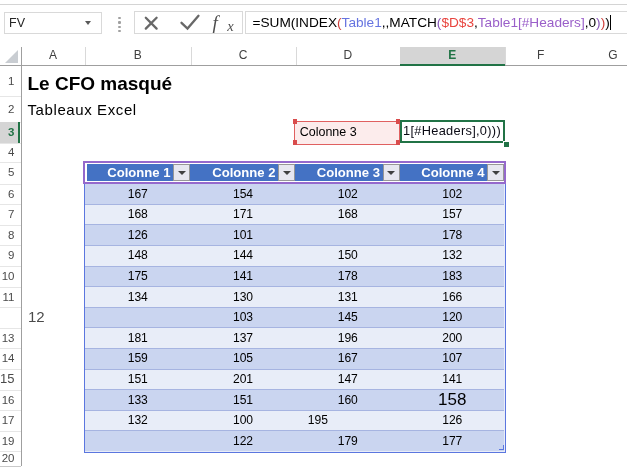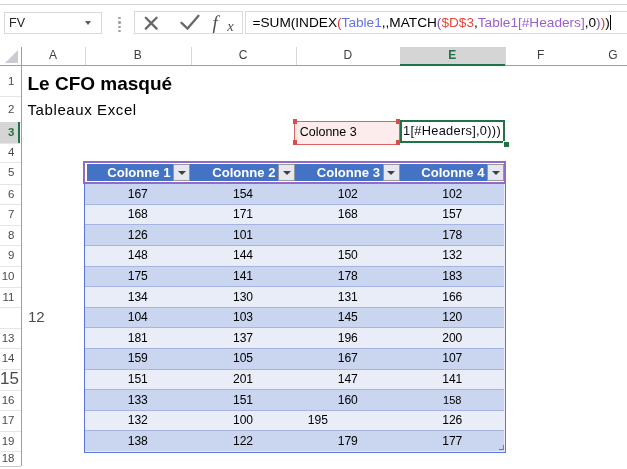--- a/index.html
+++ b/index.html
@@ -66,29 +66,29 @@
 <div class="a" style="left:0;top:266.0px;width:14.5px;height:20.600000000000023px;line-height:20.600000000000023px;text-align:right;font-size:11.5px;color:#4a4a4a;">10</div>
 <div class="a" style="left:0;top:286.6px;width:20.5px;height:1px;background:#e6e6e6;"></div>
 <div class="a" style="left:0;top:286.6px;width:14.5px;height:20.599999999999966px;line-height:20.599999999999966px;text-align:right;font-size:11.5px;color:#4a4a4a;">11</div>
 <div class="a" style="left:0;top:307.2px;width:20.5px;height:1px;background:#e6e6e6;"></div>
 <div class="a" style="left:0;top:307.2px;width:14.5px;height:20.600000000000023px;line-height:20.600000000000023px;font-size:15px;color:#4a4a4a;padding-left:28px;">12</div>
 <div class="a" style="left:0;top:327.8px;width:20.5px;height:1px;background:#e6e6e6;"></div>
 <div class="a" style="left:0;top:327.8px;width:14.5px;height:20.599999999999966px;line-height:20.599999999999966px;text-align:right;font-size:11.5px;color:#4a4a4a;">13</div>
 <div class="a" style="left:0;top:348.4px;width:20.5px;height:1px;background:#e6e6e6;"></div>
 <div class="a" style="left:0;top:348.4px;width:14.5px;height:20.600000000000023px;line-height:20.600000000000023px;text-align:right;font-size:11.5px;color:#4a4a4a;">14</div>
 <div class="a" style="left:0;top:369.0px;width:20.5px;height:1px;background:#e6e6e6;"></div>
-<div class="a" style="left:0;top:369.0px;width:14.5px;height:20.600000000000023px;line-height:20.600000000000023px;text-align:right;font-size:17px;color:#4a4a4a;">15</div>
+<div class="a" style="left:0;top:369.0px;width:14.5px;height:20.600000000000023px;line-height:20.600000000000023px;text-align:right;font-size:13px;color:#4a4a4a;">15</div>
 <div class="a" style="left:0;top:389.6px;width:20.5px;height:1px;background:#e6e6e6;"></div>
 <div class="a" style="left:0;top:389.6px;width:14.5px;height:20.600000000000023px;line-height:20.600000000000023px;text-align:right;font-size:11.5px;color:#4a4a4a;">16</div>
 <div class="a" style="left:0;top:410.20000000000005px;width:20.5px;height:1px;background:#e6e6e6;"></div>
 <div class="a" style="left:0;top:410.20000000000005px;width:14.5px;height:20.599999999999966px;line-height:20.599999999999966px;text-align:right;font-size:11.5px;color:#4a4a4a;">17</div>
 <div class="a" style="left:0;top:430.8px;width:20.5px;height:1px;background:#e6e6e6;"></div>
 <div class="a" style="left:0;top:430.8px;width:14.5px;height:20.599999999999966px;line-height:20.599999999999966px;text-align:right;font-size:11.5px;color:#4a4a4a;">19</div>
 <div class="a" style="left:0;top:451.4px;width:20.5px;height:1px;background:#e6e6e6;"></div>
-<div class="a" style="left:0;top:451.4px;width:14.5px;height:14.200000000000045px;line-height:14.200000000000045px;text-align:right;font-size:11.5px;color:#4a4a4a;">18</div>
+<div class="a" style="left:0;top:451.4px;width:14.5px;height:14.200000000000045px;line-height:14.200000000000045px;text-align:right;font-size:11.5px;color:#4a4a4a;">20</div>
 <div class="a" style="left:0;top:465.6px;width:20.5px;height:1px;background:#c9c9c9;"></div>
 <div class="a" style="left:27.5px;top:65.5px;width:400px;height:30.799999999999997px;line-height:36.5px;font-size:19px;font-weight:bold;color:#000;">Le CFO masqué</div>
 <div class="a" style="left:27.5px;top:96.3px;width:400px;height:26.0px;line-height:28.5px;font-size:15px;letter-spacing:0.6px;color:#000;">Tableaux Excel</div>
 <div class="a" style="left:294.2px;top:120.6px;width:103.6px;height:22.0px;border:1.6px solid #e06060;background:#fcecec;"></div>
 <div class="a" style="left:293.0px;top:119.39999999999999px;width:4.4px;height:4.4px;background:#d94c4c;"></div>
 <div class="a" style="left:293.0px;top:140.4px;width:4.4px;height:4.4px;background:#d94c4c;"></div>
 <div class="a" style="left:395.59999999999997px;top:119.39999999999999px;width:4.4px;height:4.4px;background:#d94c4c;"></div>
 <div class="a" style="left:395.59999999999997px;top:140.4px;width:4.4px;height:4.4px;background:#d94c4c;"></div>
 <div class="a" style="left:299.7px;top:120.6px;height:22.0px;line-height:22.0px;font-size:12.5px;color:#000;">Colonne 3</div>
 <div class="a" style="left:399.5px;top:120.2px;width:105.5px;height:22.8px;border:2px solid #217346;background:#fff;box-sizing:border-box;"></div>
@@ -136,21 +136,20 @@
 <div class="a" style="left:203.0px;top:266.0px;width:80px;height:20.6px;line-height:20.6px;text-align:center;font-size:12.1px;color:#000;">141</div>
 <div class="a" style="left:307.75px;top:266.0px;width:80px;height:20.6px;line-height:20.6px;text-align:center;font-size:12.1px;color:#000;">178</div>
 <div class="a" style="left:412.25px;top:266.0px;width:80px;height:20.6px;line-height:20.6px;text-align:center;font-size:12.1px;color:#000;">183</div>
 <div class="a" style="left:85.4px;top:286.1px;width:418.7px;height:1px;background:#a6b4e1;"></div>
 <div class="a" style="left:97.75px;top:286.6px;width:80px;height:20.6px;line-height:20.6px;text-align:center;font-size:12.1px;color:#000;">134</div>
 <div class="a" style="left:203.0px;top:286.6px;width:80px;height:20.6px;line-height:20.6px;text-align:center;font-size:12.1px;color:#000;">130</div>
 <div class="a" style="left:307.75px;top:286.6px;width:80px;height:20.6px;line-height:20.6px;text-align:center;font-size:12.1px;color:#000;">131</div>
 <div class="a" style="left:412.25px;top:286.6px;width:80px;height:20.6px;line-height:20.6px;text-align:center;font-size:12.1px;color:#000;">166</div>
 <div class="a" style="left:85.4px;top:307.2px;width:418.7px;height:20.6px;background:#cad5f0;"></div>
 <div class="a" style="left:85.4px;top:306.7px;width:418.7px;height:1px;background:#a6b4e1;"></div>
-<div class="a" style="left:97.75px;top:307.2px;width:80px;height:20.6px;line-height:20.6px;text-align:center;font-size:12.1px;color:#000;">104</div>
 <div class="a" style="left:203.0px;top:307.2px;width:80px;height:20.6px;line-height:20.6px;text-align:center;font-size:12.1px;color:#000;">103</div>
 <div class="a" style="left:307.75px;top:307.2px;width:80px;height:20.6px;line-height:20.6px;text-align:center;font-size:12.1px;color:#000;">145</div>
 <div class="a" style="left:412.25px;top:307.2px;width:80px;height:20.6px;line-height:20.6px;text-align:center;font-size:12.1px;color:#000;">120</div>
 <div class="a" style="left:85.4px;top:327.3px;width:418.7px;height:1px;background:#a6b4e1;"></div>
 <div class="a" style="left:97.75px;top:327.8px;width:80px;height:20.6px;line-height:20.6px;text-align:center;font-size:12.1px;color:#000;">181</div>
 <div class="a" style="left:203.0px;top:327.8px;width:80px;height:20.6px;line-height:20.6px;text-align:center;font-size:12.1px;color:#000;">137</div>
 <div class="a" style="left:307.75px;top:327.8px;width:80px;height:20.6px;line-height:20.6px;text-align:center;font-size:12.1px;color:#000;">196</div>
 <div class="a" style="left:412.25px;top:327.8px;width:80px;height:20.6px;line-height:20.6px;text-align:center;font-size:12.1px;color:#000;">200</div>
 <div class="a" style="left:85.4px;top:348.4px;width:418.7px;height:20.6px;background:#cad5f0;"></div>
 <div class="a" style="left:85.4px;top:347.9px;width:418.7px;height:1px;background:#a6b4e1;"></div>
@@ -161,25 +160,24 @@
 <div class="a" style="left:85.4px;top:368.5px;width:418.7px;height:1px;background:#a6b4e1;"></div>
 <div class="a" style="left:97.75px;top:369.0px;width:80px;height:20.6px;line-height:20.6px;text-align:center;font-size:12.1px;color:#000;">151</div>
 <div class="a" style="left:203.0px;top:369.0px;width:80px;height:20.6px;line-height:20.6px;text-align:center;font-size:12.1px;color:#000;">201</div>
 <div class="a" style="left:307.75px;top:369.0px;width:80px;height:20.6px;line-height:20.6px;text-align:center;font-size:12.1px;color:#000;">147</div>
 <div class="a" style="left:412.25px;top:369.0px;width:80px;height:20.6px;line-height:20.6px;text-align:center;font-size:12.1px;color:#000;">141</div>
 <div class="a" style="left:85.4px;top:389.6px;width:418.7px;height:20.6px;background:#cad5f0;"></div>
 <div class="a" style="left:85.4px;top:389.1px;width:418.7px;height:1px;background:#a6b4e1;"></div>
 <div class="a" style="left:97.75px;top:389.6px;width:80px;height:20.6px;line-height:20.6px;text-align:center;font-size:12.1px;color:#000;">133</div>
 <div class="a" style="left:203.0px;top:389.6px;width:80px;height:20.6px;line-height:20.6px;text-align:center;font-size:12.1px;color:#000;">151</div>
 <div class="a" style="left:307.75px;top:389.6px;width:80px;height:20.6px;line-height:20.6px;text-align:center;font-size:12.1px;color:#000;">160</div>
-<div class="a" style="left:412.25px;top:389.6px;width:80px;height:20.6px;line-height:20.6px;text-align:center;font-size:11px;color:#000;">158</div>
+<div class="a" style="left:412.25px;top:389.6px;width:80px;height:20.6px;line-height:20.6px;text-align:center;font-size:17px;color:#000;">158</div>
 <div class="a" style="left:85.4px;top:409.70000000000005px;width:418.7px;height:1px;background:#a6b4e1;"></div>
 <div class="a" style="left:97.75px;top:410.20000000000005px;width:80px;height:20.6px;line-height:20.6px;text-align:center;font-size:12.1px;color:#000;">132</div>
 <div class="a" style="left:203.0px;top:410.20000000000005px;width:80px;height:20.6px;line-height:20.6px;text-align:center;font-size:12.1px;color:#000;">100</div>
 <div class="a" style="left:307.75px;top:410.20000000000005px;width:80px;height:20.6px;line-height:20.6px;text-align:left;font-size:12.1px;color:#000;">195</div>
 <div class="a" style="left:412.25px;top:410.20000000000005px;width:80px;height:20.6px;line-height:20.6px;text-align:center;font-size:12.1px;color:#000;">126</div>
 <div class="a" style="left:85.4px;top:430.8px;width:418.7px;height:20.6px;background:#cad5f0;"></div>
 <div class="a" style="left:85.4px;top:430.3px;width:418.7px;height:1px;background:#a6b4e1;"></div>
-<div class="a" style="left:97.75px;top:430.8px;width:80px;height:20.6px;line-height:20.6px;text-align:center;font-size:12.1px;color:#000;">138</div>
 <div class="a" style="left:203.0px;top:430.8px;width:80px;height:20.6px;line-height:20.6px;text-align:center;font-size:12.1px;color:#000;">122</div>
 <div class="a" style="left:307.75px;top:430.8px;width:80px;height:20.6px;line-height:20.6px;text-align:center;font-size:12.1px;color:#000;">179</div>
 <div class="a" style="left:412.25px;top:430.8px;width:80px;height:20.6px;line-height:20.6px;text-align:center;font-size:12.1px;color:#000;">177</div>
 <div class="a" style="left:498.5px;top:445.4px;width:4px;height:4px;border-right:1.6px solid #5b76df;border-bottom:1.6px solid #5b76df;"></div>
 </div>
 </body></html>

